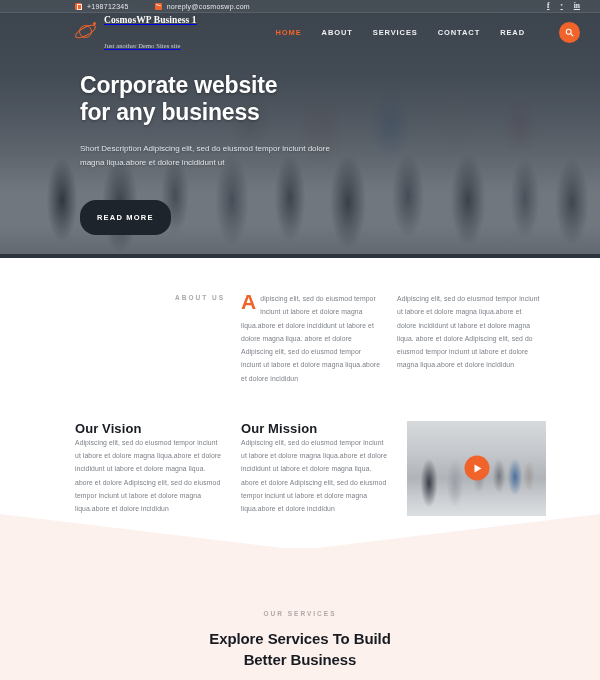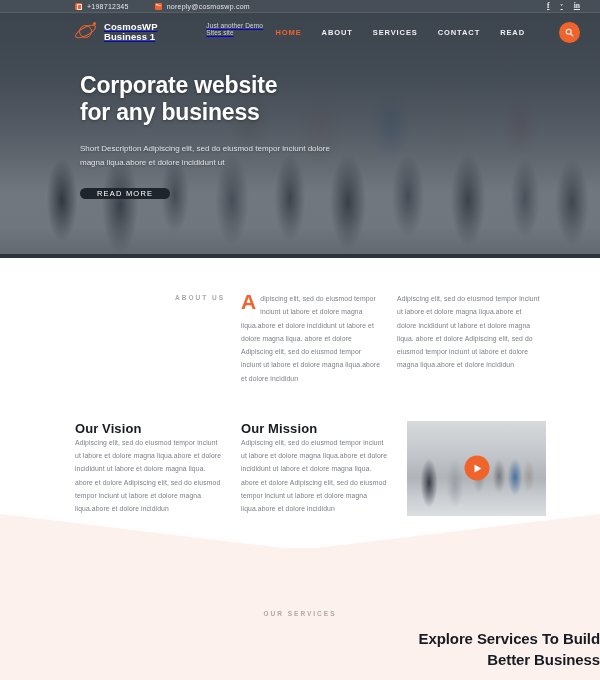--- a/index.html
+++ b/index.html
@@ -92,21 +92,21 @@
   }
   .brand-logo .ring {
     position:absolute; left:-1px; top:6px; width:23px; height:9px;
     border:1.3px solid #f0632b; border-radius:50%;
     transform:rotate(-28deg);
   }
   .brand-logo .dot {
     position:absolute; right:1px; top:1px; width:3px; height:3px;
     background:#f0632b; border-radius:50%;
   }
-  .brand-txt { display:flex; flex-direction:row; gap:16px; }
+  .brand-txt { display:flex; flex-direction:column; gap:16px;font-family:Liberation Serif, serif; }
   .brand-title { font-size:9.5px; font-weight:bold; color:#ffffff; letter-spacing:.1px; line-height:1.1; }
   .brand-sub { font-size:6.5px; color:#d2d6da; letter-spacing:.1px; line-height:1.1; }
   .nav-menu { margin-left:auto; display:flex; align-items:center; gap:20px; }
   .nav-link {
     font-size:7.5px; font-weight:bold; letter-spacing:.9px;
     color:#eef0f2; text-decoration:none; white-space:nowrap;
   }
   .nav-link.active { color:#f0632b; }
   .search-btn {
     width:21px; height:21px; border-radius:50%; background:#f0632b;
@@ -121,24 +121,24 @@
     font-size:23px; font-weight:bold; color:#ffffff;
     line-height:1.18; letter-spacing:-.2px;
     text-shadow:0 1px 3px rgba(0,0,0,.35);
   }
   .hero-p {
     margin-top:16px; font-size:8px; color:#dfe3e7;
     line-height:1.75; max-width:265px;
     text-shadow:0 1px 2px rgba(0,0,0,.3);
   }
   .hero-btn {
-    margin-top:18px; display:inline-block;
+    margin-top:30px; display:inline-block;
     background:#1e242b; color:#ffffff;
-    font-size:7.5px; font-weight:normal; letter-spacing:1.2px;
-    padding:1px 17px; border-radius:16px;
+    font-size:7.5px; font-weight:bold; letter-spacing:1.2px;
+    padding:13px 17px; border-radius:16px;
     border:none; cursor:pointer;
   }
 
   
   .about { position:relative; background:#ffffff; padding:34px 0 0 0; }
   .wrap { width:450px; margin:0 auto; }
   .about-grid { display:flex; gap:16px; align-items:flex-start; }
   .about-col-head { width:150px; flex:none; text-align:right; padding-top:2px; }
   .eyebrow {
     font-size:6.5px; letter-spacing:2px; color:#a8a8ad; font-weight:bold;
@@ -198,21 +198,20 @@
     display:block;
   }
   .svc-head { text-align:center; position:relative; z-index:2; }
   .svc-eyebrow {
     font-size:6.5px; letter-spacing:2px; color:#b0a8a6; font-weight:bold;
     text-transform:uppercase; margin-bottom:11px;
   }
   .svc-h2 {
     font-size:15px; font-weight:bold; color:#181c22; line-height:1.42;
     letter-spacing:-.1px;
-    text-align:right;
   }
 </style>
 </head>
 <body>
 
 <div class="page">
 
   <div class="hero">
     <div class="hero-photo"></div>
     <div class="hero-overlay"></div>

